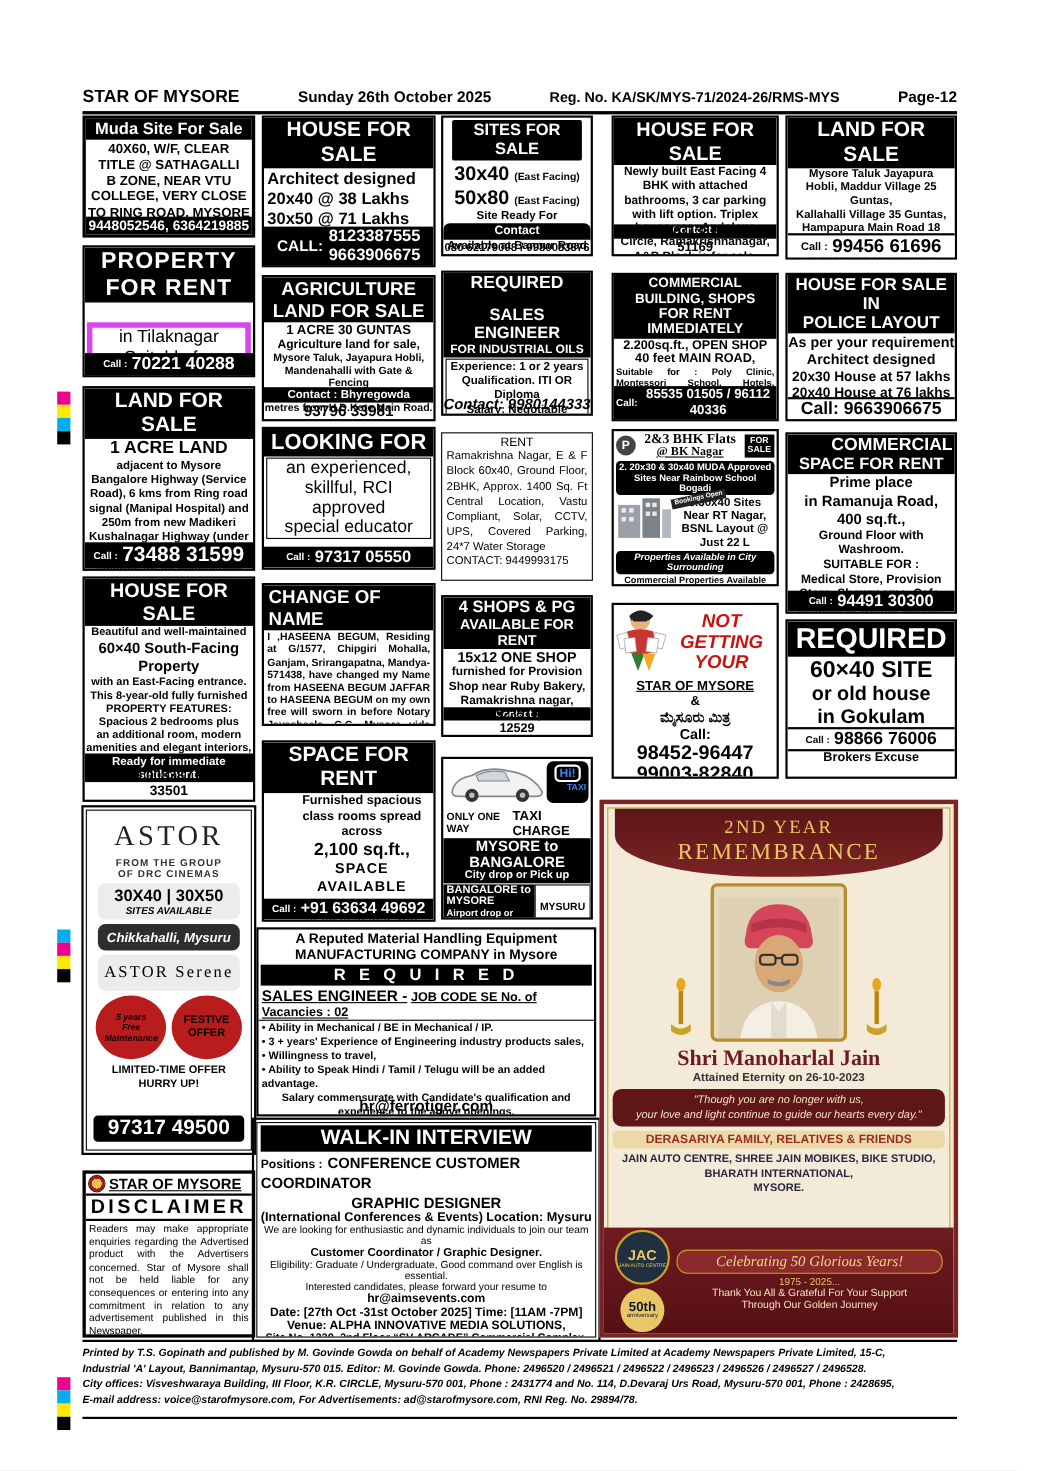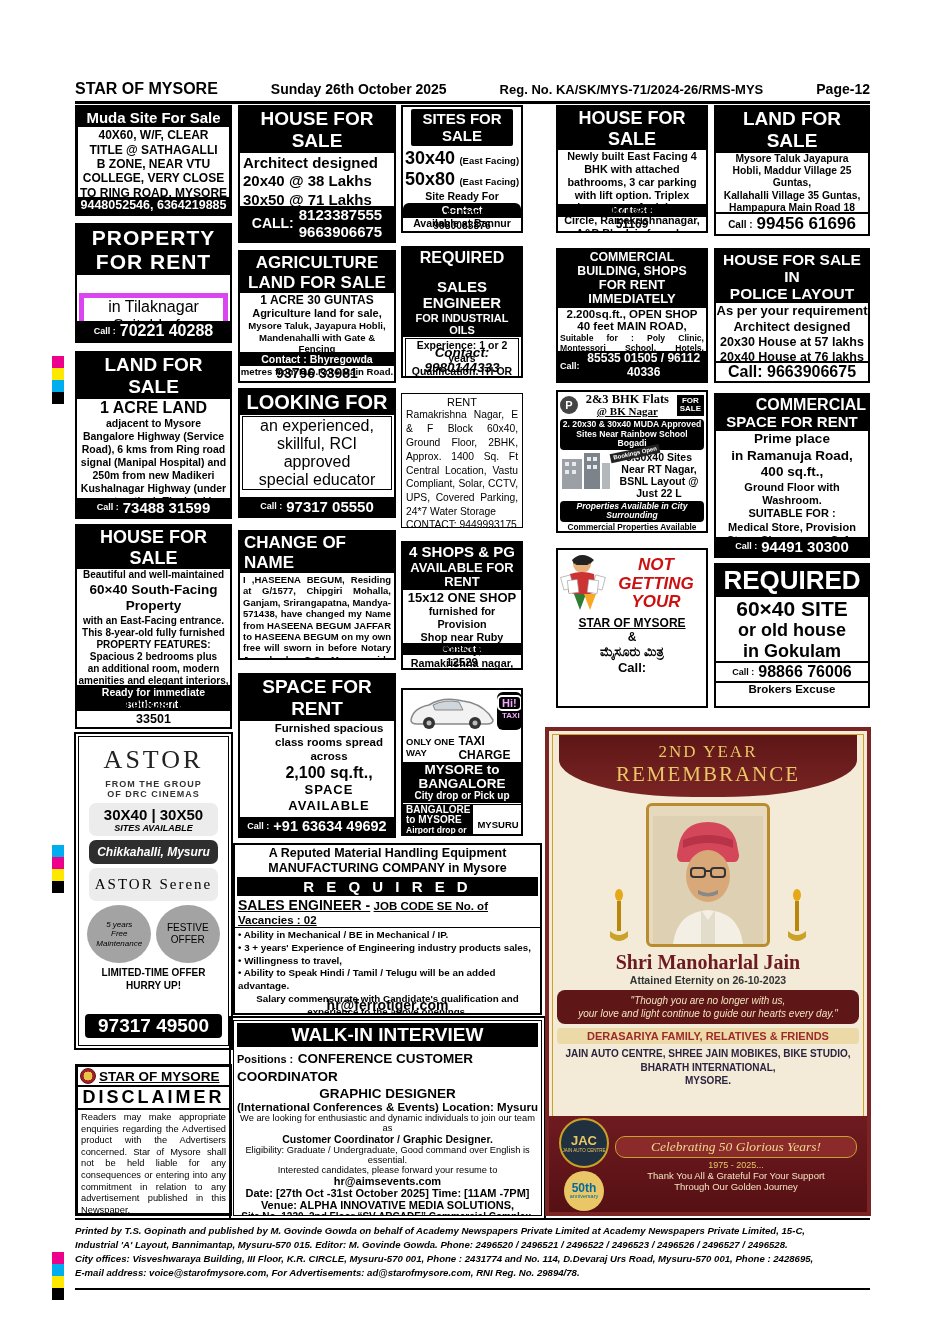--- a/index.html
+++ b/index.html
@@ -9,21 +9,21 @@
   .col{position:absolute;display:flex;flex-direction:column;}
   .ad{position:relative;background:#fff;border:2px solid #000;overflow:hidden;box-sizing:border-box;flex:none;}
   .tbar{background:#000;color:#fff;text-align:center;font-weight:bold;line-height:1.15;padding:1px 2px;}
   .c{text-align:center;}
   .b{font-weight:bold;}
   .i{font-style:italic;}
   .j{text-align:justify;}
   .phones{font-weight:bold;text-align:center;}
   .pill{background:#ececec;border-radius:7px;margin:4px 10px;padding:3px 2px;text-align:center;}
   .dpill{background:#2e2e2e;color:#fff;border-radius:7px;margin:4px 10px;padding:5px 2px;text-align:center;}
-  .burst{width:64px;height:58px;background:#a3a3a3;border-radius:50%;display:flex;align-items:center;justify-content:center;text-align:center;font-weight:normal;}
+  .burst{width:64px;height:58px;background:#b91c1c;border-radius:50%;display:flex;align-items:center;justify-content:center;text-align:center;font-weight:bold;}
   .regmark{position:absolute;width:12px;height:12px;}
   .kv{display:flex;align-items:center;justify-content:center;gap:4px;}
   svg{display:block;}
 </style>
 </head>
 <body>
 
 <div class="page">
 
   <div class="hdr">
@@ -78,21 +78,21 @@
         <span style="font-size:16px;">70221 40288</span>
       </div>
     </div>
 
     <div class="ad" style="height:168px;margin-bottom:5px;">
       <div class="tbar" style="font-size:19px;">LAND FOR SALE</div>
       <div class="c b" style="font-size:16px;">1 ACRE LAND</div>
       <div class="c b" style="font-size:10.5px;line-height:1.25;padding:0 3px;">adjacent to Mysore Bangalore Highway (Service Road), 6 kms from Ring road signal (Manipal Hospital) and 250m from new Madikeri Kushalnagar Highway (under construction). The land is suitable for all commercial purposes.</div>
       <div class="tbar kv" style="position:absolute;left:0;right:0;bottom:0;">
         <span style="font-size:9px;">Call :</span>
-        <span style="font-size:15px;">73488 31599</span>
+        <span style="font-size:19px;">73488 31599</span>
       </div>
     </div>
 
     <div class="ad" style="height:205px;margin-bottom:7px;">
       <div class="tbar" style="font-size:18px;">HOUSE FOR SALE</div>
       <div class="c" style="font-size:10px;line-height:1.22;font-weight:bold;">
         <div>Beautiful and well-maintained</div>
         <div style="font-size:13.5px;">60×40 South-Facing</div>
         <div style="font-size:13.5px;">Property</div>
         <div>with an East-Facing entrance.</div>
@@ -262,21 +262,21 @@
     <div class="c b" style="font-size:10.5px;">Customer Coordinator / Graphic Designer.</div>
     <div class="c" style="font-size:9.3px;">Eligibility: Graduate / Undergraduate, Good command over English is essential.</div>
     <div class="c" style="font-size:9.3px;">Interested candidates, please forward your resume to</div>
     <div class="c b" style="font-size:11px;">hr@aimsevents.com</div>
     <div class="c b" style="font-size:11px;">Date: [27th Oct -31st October 2025] Time: [11AM -7PM]</div>
     <div class="c b" style="font-size:11px;">Venue: ALPHA INNOVATIVE MEDIA SOLUTIONS,</div>
     <div class="c b" style="font-size:10px;">Site No. 1220, 2nd Floor “SV ARCADE” Commercial Complex,</div>
 
   </div>
 
-  <div class="col" style="left:401px;top:105px;width:122px;">
+  <div class="col" style="left:401px;top:105px;width:138px;">
 
     <div class="ad" style="height:128px;margin-bottom:13px;">
       <div class="tbar" style="font-size:15px;margin:2px 8px;border-radius:2px;">SITES FOR SALE</div>
       <div class="c b">
         <span style="font-size:18px;">30x40</span>
         <span style="font-size:9.5px;">(East Facing)</span>
       </div>
       <div class="c b">
         <span style="font-size:18px;">50x80</span>
         <span style="font-size:9.5px;">(East Facing)</span>
@@ -332,21 +332,21 @@
         <span>
           <svg width="92" height="40" viewBox="0 0 92 40">
             <path d="M6 28 Q8 16 24 13 Q38 4 58 9 Q74 11 84 22 L88 28 Q88 32 82 32 L12 32 Q6 32 6 28 Z" fill="#f2f2f2" stroke="#888" stroke-width="1.5"></path>
             <path d="M28 13 Q40 7 54 10 L58 18 L30 18 Z" fill="#cfd6dc" stroke="#888"></path>
             <circle cx="24" cy="31" r="6" fill="#333"></circle>
               <circle cx="24" cy="31" r="2.5" fill="#bbb"></circle>
             <circle cx="70" cy="31" r="6" fill="#333"></circle>
               <circle cx="70" cy="31" r="2.5" fill="#bbb"></circle>
           </svg>
         </span>
-        <span style="background:#000;color:#f0abfc;border-radius:6px;width:40px;height:38px;text-align:center;">
+        <span style="background:#000;color:#3b82f6;border-radius:6px;width:40px;height:38px;text-align:center;">
           <span style="display:inline-block;background:#000;border:2px solid #fff;border-radius:5px;padding:0 3px;font-weight:bold;font-size:11px;margin-top:3px;">Hi!</span>
           <span style="display:block;font-weight:bold;font-size:8px;text-align:right;padding-right:2px;">TAXI</span>
         </span>
       </div>
       <div style="display:flex;justify-content:space-between;padding:0 3px;align-items:baseline;">
         <span class="b" style="font-size:9.5px;">ONLY ONE WAY</span>
         <span class="b" style="font-size:12px;">TAXI CHARGE</span>
       </div>
       <div class="tbar" style="line-height:1.05;">
         <div style="font-size:13.5px;">MYSORE to BANGALORE</div>
@@ -456,20 +456,24 @@
         </span>
         <span style="flex:1;text-align:center;color:#cc1111;font-weight:bold;font-style:italic;line-height:1.1;padding-top:4px;">
           <span style="font-size:17px;display:block;">NOT GETTING</span>
           <span style="font-size:17px;display:block;">YOUR</span>
         </span>
       </div>
       <div class="c b" style="font-size:12px;text-decoration:underline;">STAR OF MYSORE</div>
       <div class="c b" style="font-size:12px;">&amp;</div>
       <div class="c b" style="font-size:13px;">ಮೈಸೂರು ಮಿತ್ರ</div>
       <div class="c b" style="font-size:13px;">Call:</div>
+      <div class="phones" style="font-size:18px;line-height:1.05;">
+        <div>98452-96447</div>
+        <div>99003-82840</div>
+      </div>
     </div>
   </div>
 
   <div style="position:absolute;left:545px;top:727px;width:326px;height:489px;background:#f3ead7;border:4px solid #7a2424;box-sizing:border-box;overflow:hidden;">
     <div style="position:absolute;inset:3px;border:1.5px solid #c9a227;pointer-events:none;"></div>
     <div style="background:linear-gradient(180deg,#5e1616,#7a2424);color:#e9c766;text-align:center;font-family:'Liberation Serif',serif;border-radius:0 0 45% 45%/0 0 60% 60%;padding:7px 0 10px;margin:4px 10px 0;">
       <div style="font-size:17px;letter-spacing:2px;">2ND YEAR</div>
       <div style="font-size:21px;letter-spacing:2px;">REMEMBRANCE</div>
     </div>
     <div style="display:flex;justify-content:center;align-items:flex-end;gap:14px;margin-top:6px;">
@@ -513,21 +517,21 @@
       <div>JAIN AUTO CENTRE, SHREE JAIN MOBIKES, BIKE STUDIO,</div>
       <div>BHARATH INTERNATIONAL,</div>
       <div>MYSORE.</div>
     </div>
     <div style="position:absolute;left:0;right:0;bottom:0;height:96px;background:linear-gradient(180deg,#6e1b20,#561014);display:flex;align-items:center;gap:6px;padding:0 10px;">
       <span style="flex:none;text-align:center;">
         <span style="width:46px;height:46px;border-radius:50%;background:#20303f;border:2px solid #c9a227;color:#e9c766;display:flex;flex-direction:column;align-items:center;justify-content:center;">
           <span style="font-weight:bold;font-size:13px;">JAC</span>
           <span style="font-size:4.5px;">JAIN AUTO CENTRE</span>
         </span>
-        <span style="display:inline-flex;flex-direction:column;align-items:center;justify-content:center;width:40px;height:40px;border-radius:50%;background:#e9c766;color:#0369a1;margin-top:3px;line-height:1;">
+        <span style="display:inline-flex;flex-direction:column;align-items:center;justify-content:center;width:40px;height:40px;border-radius:50%;background:#e9c766;color:#0f172a;margin-top:3px;line-height:1;">
           <span style="font-weight:bold;font-size:12px;">50th</span>
           <span style="font-size:5.5px;">anniversary</span>
         </span>
       </span>
       <span style="flex:1;text-align:center;color:#f3e3c0;">
         <span style="display:block;background:#8a2a2a;border:1px solid #c9a227;border-radius:10px;color:#f1d98a;font-family:'Liberation Serif',serif;font-style:italic;font-size:13.5px;padding:2px 0;">Celebrating 50 Glorious Years!</span>
         <span style="display:block;font-size:9px;color:#e9c766;margin-top:2px;">1975 - 2025...</span>
         <span style="display:block;font-size:9.5px;">Thank You All &amp; Grateful For Your Support</span>
         <span style="display:block;font-size:9.5px;">Through Our Golden Journey</span>
       </span>

